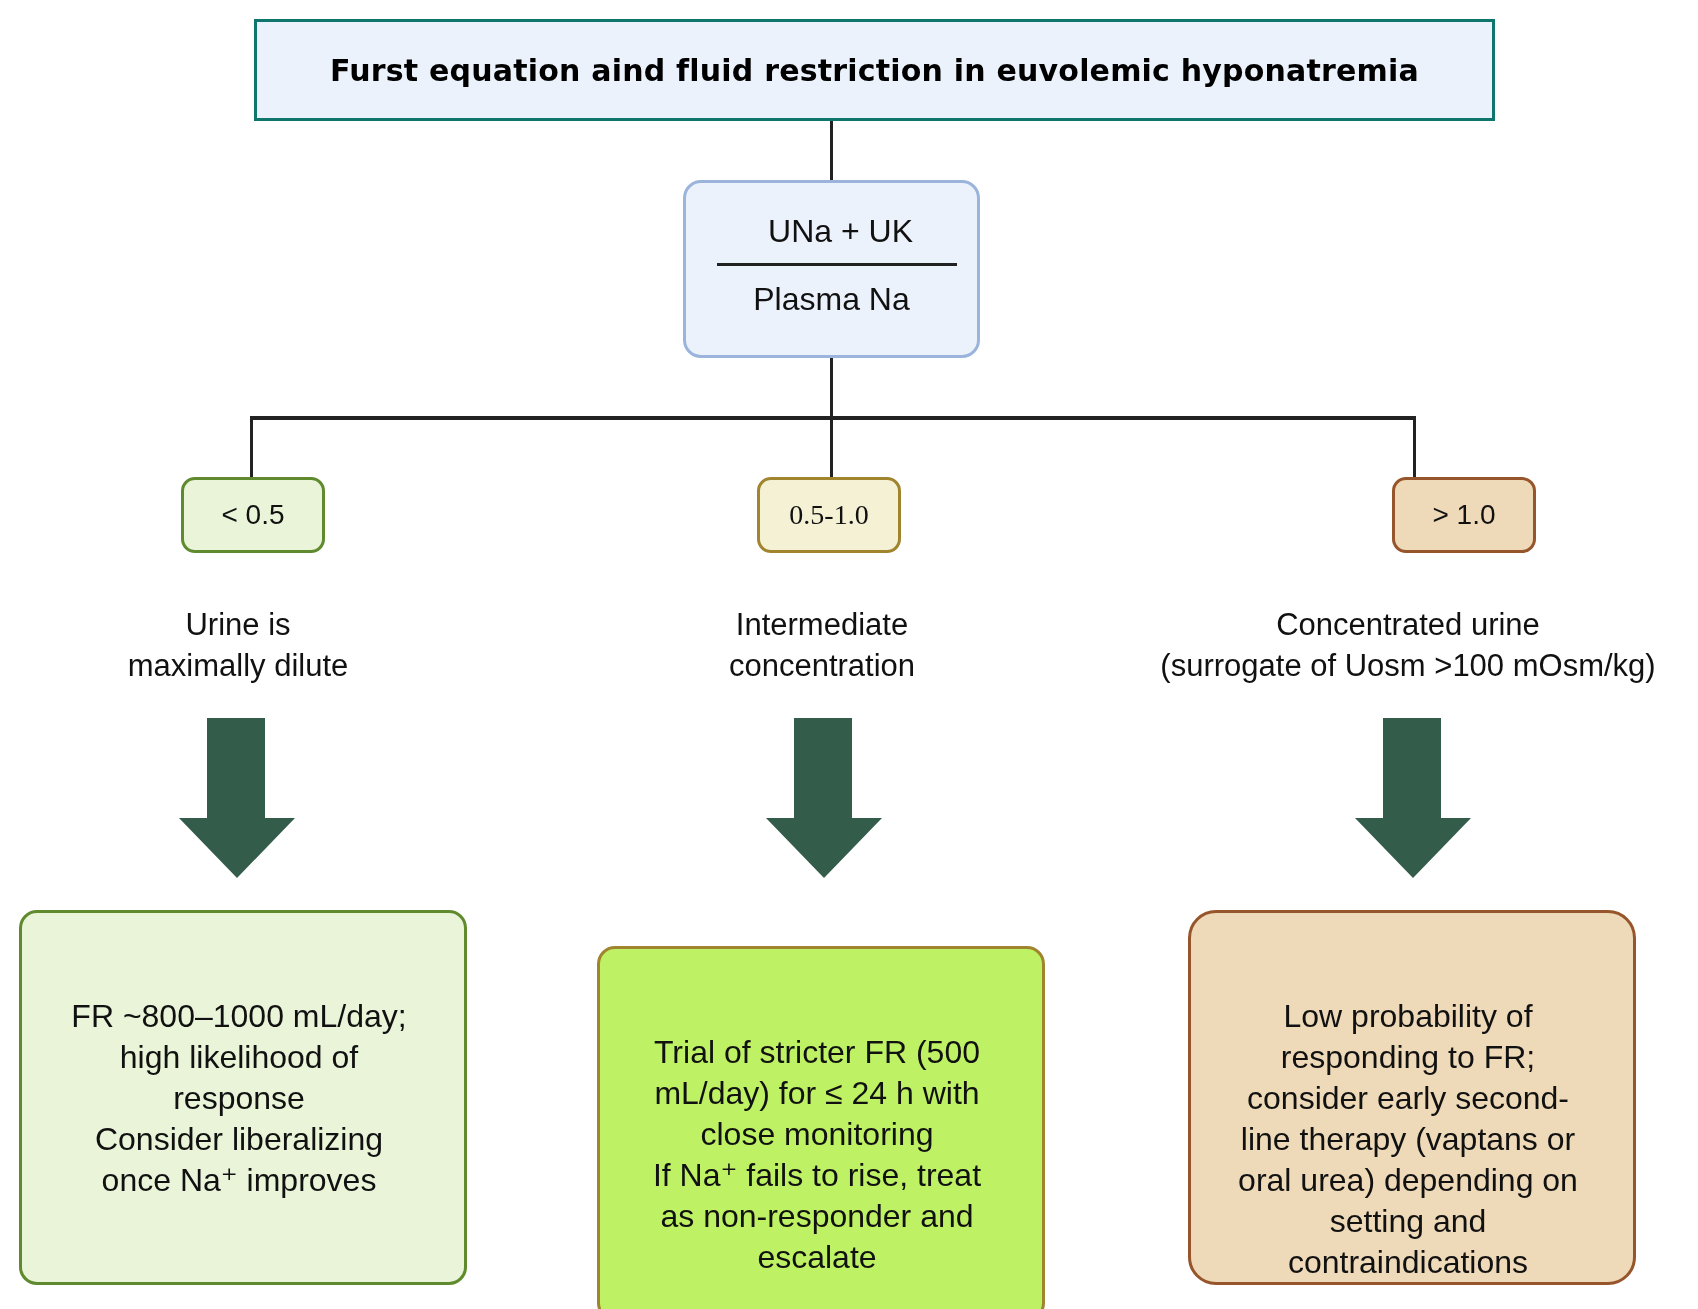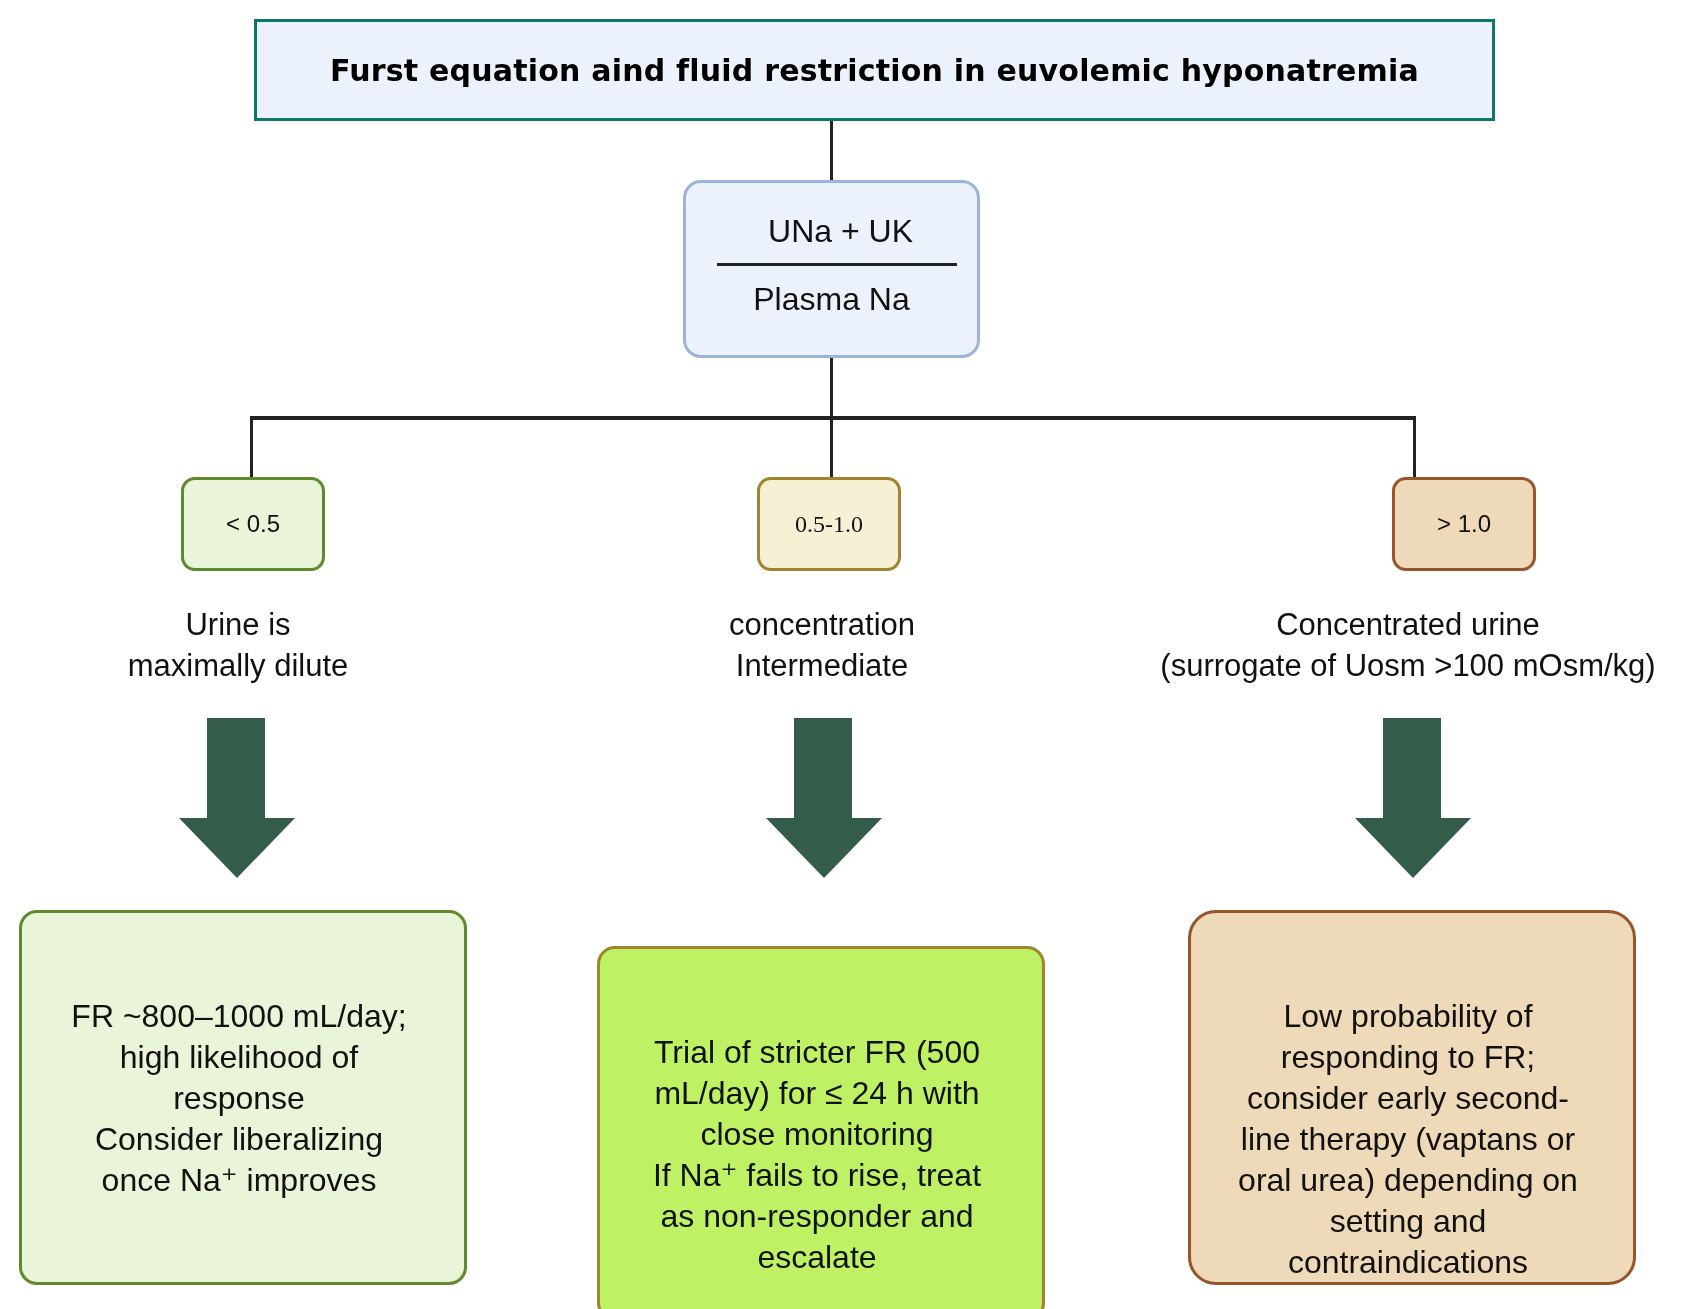--- a/index.html
+++ b/index.html
@@ -9,22 +9,22 @@
   .title-box { left: 254px; top: 19px; width: 1241px; height: 102px;
                background: #ecf2fb; border: 3px solid #0f766e;
                display: flex; align-items: center; justify-content: center; }
   .title-text { font-family: "DejaVu Sans", sans-serif; font-weight: bold; font-size: 30px; color: #000; letter-spacing: 0.2px; }
   .line { position: absolute; background: #222; }
   .formula-box { left: 683px; top: 180px; width: 297px; height: 178px;
                  background: #ecf2fb; border: 3px solid #9ab4dc; border-radius: 18px; }
   .formula-num { position: absolute; left: 0; right: 0; top: 30px; text-align: center; font-size: 32px; padding-left: 18px; }
   .formula-bar { position: absolute; left: 31px; right: 20px; top: 80px; height: 3px; background: #222; }
   .formula-den { position: absolute; left: 0; right: 0; top: 98px; text-align: center; font-size: 32px; }
-  .small-box { top: 477px; width: 144px; height: 94px; border-radius: 14px; border: 3px solid;
-               display: flex; align-items: center; justify-content: center; font-size: 24px; }
+  .small-box { top: 477px; width: 144px; height: 76px; border-radius: 14px; border: 3px solid;
+               display: flex; align-items: center; justify-content: center; font-size: 28px; }
   .desc { top: 604px; width: 600px; text-align: center; font-size: 31px; line-height: 41px; }
   .arrow { top: 718px; width: 118px; height: 160px; }
   .big-box { top: 910px; width: 448px; height: 375px; border-radius: 18px; border: 3px solid;
              text-align: center; font-size: 32px; line-height: 41px; padding: 42px 38px 0 30px; white-space: pre-line; }
 </style>
 </head>
 <body>
 
 <div class="abs title-box">
   <span class="title-text">Furst equation aind fluid restriction in euvolemic hyponatremia</span>
@@ -51,22 +51,22 @@
 </div>
 <div class="abs small-box" style="left:1392px; background:#eed9b8; border-color:#96552a;">
   <span>&gt; 1.0</span>
 </div>
 
 <div class="abs desc" style="left:-62px;">
   <div>Urine is</div>
   <div>maximally dilute</div>
 </div>
 <div class="abs desc" style="left:522px;">
+  <div>Intermediate</div>
   <div>concentration</div>
-  <div>Intermediate</div>
 </div>
 <div class="abs desc" style="left:1108px; width:600px;">
   <div>Concentrated urine</div>
   <div>(surrogate of Uosm &gt;100 mOsm/kg)</div>
 </div>
 
 <svg class="abs arrow" style="left:178px;" viewBox="0 0 118 160">
   <polygon points="29,0 87,0 87,100 117,100 59,160 1,100 29,100" fill="#345c4b"></polygon>
 </svg>
 <svg class="abs arrow" style="left:765px;" viewBox="0 0 118 160">

